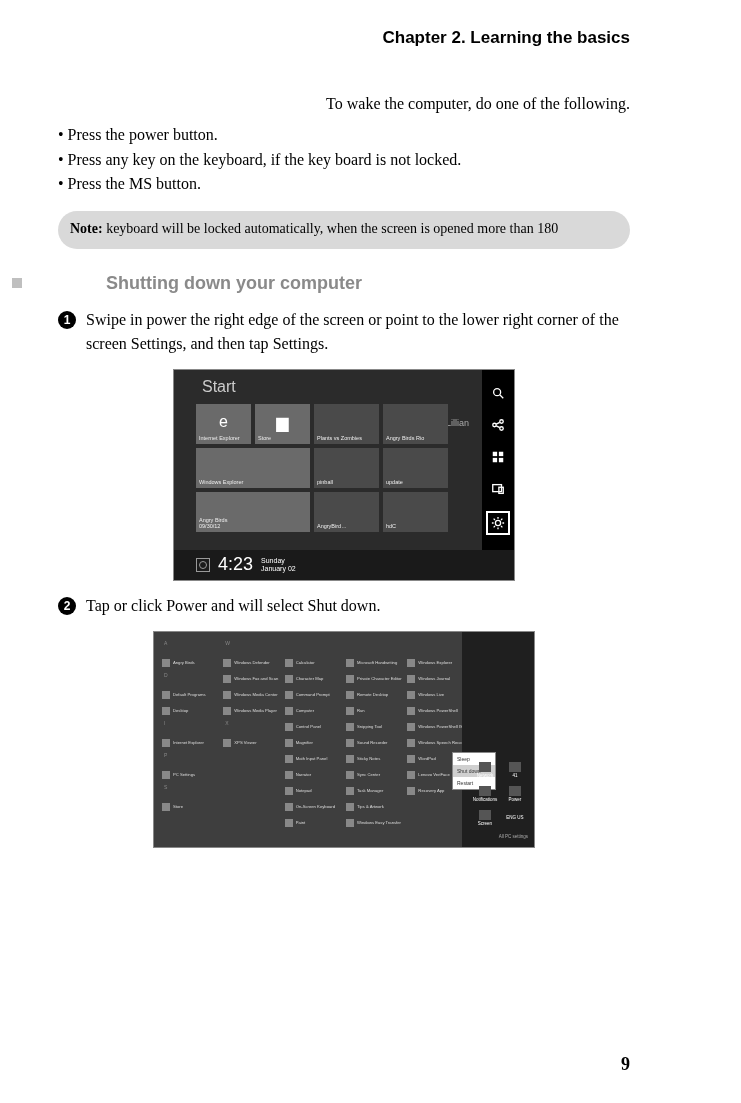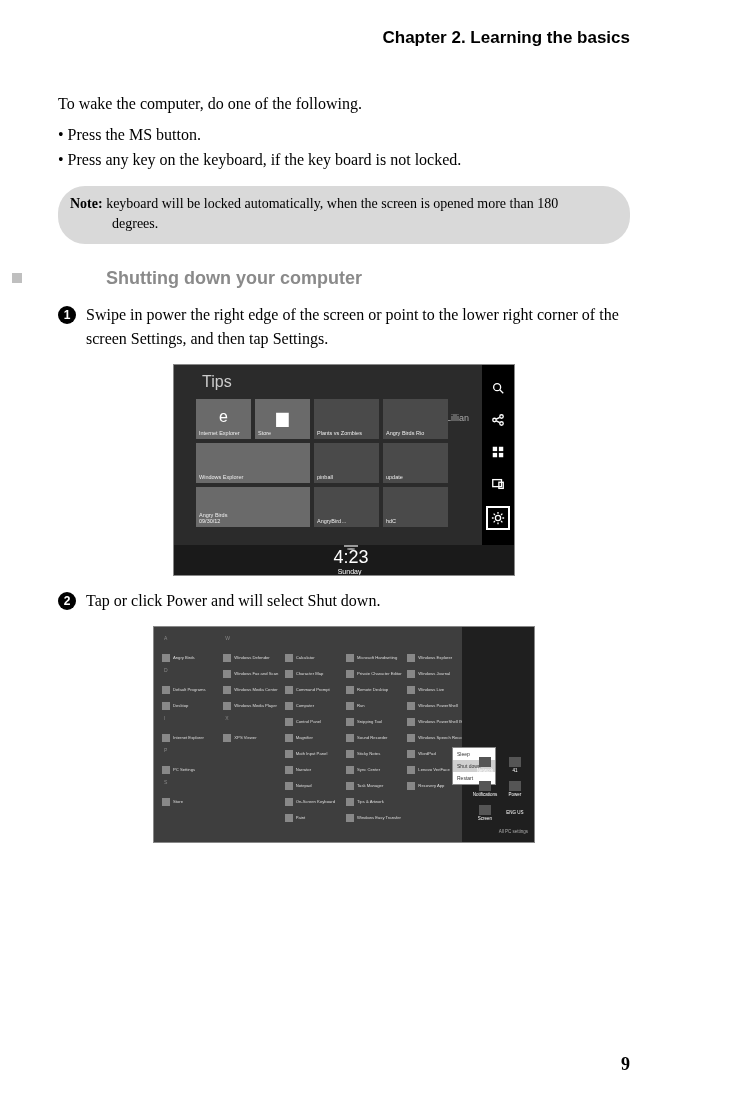--- a/index.html
+++ b/index.html
@@ -1,41 +1,41 @@
 <!DOCTYPE html>
 <html><head>
 <meta charset="utf-8">
 <style>
   * { box-sizing: border-box; margin: 0; padding: 0; }
   html, body { width: 741px; height: 1103px; background: #fff; font-family: "Palatino Linotype", "Book Antiqua", Georgia, serif; color: #000; }
   .page { position: relative; width: 674px; height: 1103px; }
   .chapter-title { position: absolute; top: 28px; right: 44px; font-weight: bold; font-size: 17px; font-family: Arial, Helvetica, sans-serif; }
   .body-area { position: absolute; top: 92px; left: 58px; right: 44px; }
-  .intro { font-size: 16px; line-height: 1.55; }
+  .intro { font-size: 16px; line-height: 1.55; text-align: right; }
   .bullet-list { margin-top: 6px; }
   .bullet-list .bi { font-size: 16px; line-height: 1.55; }
   .note-box { margin-top: 14px; background: #d9d9d9; padding: 8px 12px 10px 12px; font-size: 14px; line-height: 1.4; border-radius: 27px; }
   .note-box .note-label { font-weight: bold; }
   .note-box .note-indent { display: block; padding-left: 42px; }
   .section-head { margin-top: 24px; display: flex; align-items: center; margin-left: -46px; }
   .section-head .square { width: 10px; height: 10px; background: #bfbfbf; margin-right: 36px; flex-shrink: 0; }
   .section-head .h { font-family: Arial, Helvetica, sans-serif; font-weight: bold; font-size: 18px; color: #8a8a8a; margin-left: 48px; }
   .step { margin-top: 14px; display: flex; align-items: flex-start; }
   .step .num { width: 18px; height: 18px; border-radius: 50%; background: #000; color: #fff; font-size: 12px; font-family: Arial, sans-serif; font-weight: bold; display: flex; align-items: center; justify-content: center; flex-shrink: 0; margin-top: 3px; margin-right: 10px; }
   .step .txt { font-size: 16px; line-height: 1.5; }
   .bold { font-weight: normal; }
   .screenshot-wrap { margin-top: 14px; display: flex; justify-content: center; }
   .ss1 { width: 340px; height: 210px; background: #2b2b2b; position: relative; overflow: hidden; box-shadow: 0 0 0 1px #888; }
   .ss1 .start-label { position: absolute; top: 8px; left: 28px; color: #ccc; font-family: "Segoe UI", Arial, sans-serif; font-size: 16px; font-weight: 300; }
   .ss1 .user-label { position: absolute; top: 10px; right: 45px; color: #aaa; font-family: "Segoe UI", Arial, sans-serif; font-size: 9px; margin-top: 38px; }
   .ss1 .tiles { position: absolute; top: 34px; left: 22px; width: 260px; height: 130px; display: grid; grid-template-columns: 55px 55px 65px 65px; grid-template-rows: 40px 40px 40px; gap: 4px; }
   .ss1 .tile { background: #6a6a6a; color: #eee; font-size: 5.5px; font-family: Arial, sans-serif; padding: 3px; position: relative; display:flex; flex-direction:column; justify-content:flex-end; }
   .ss1 .tile.dark { background: #4a4a4a; }
   .ss1 .tile .ticon { font-size: 16px; color:#fff; position:absolute; top:50%; left:50%; transform:translate(-50%,-60%);}
-  .ss1 .time-bar { position: absolute; bottom: 0; left: 0; right: 0; height: 30px; background: #1a1a1a; color: #fff; display: flex; align-items: center; padding-left: 22px; font-family: "Segoe UI", Arial, sans-serif; flex-direction: column; }
+  .ss1 .time-bar { position: absolute; bottom: 0; left: 0; right: 0; height: 30px; background: #1a1a1a; color: #fff; display: flex; align-items: center; padding-left: 22px; font-family: "Segoe UI", Arial, sans-serif; }
   .ss1 .time-bar .clockicon { width:14px; height:14px; border:1px solid #999; margin-right:8px; position:relative;}
   .ss1 .time-bar .clockicon::after{content:""; position:absolute; inset:2px; border-radius:50%; border:1px solid #999;}
   .ss1 .time-bar .time-big { font-size: 18px; font-weight: 300; margin-right: 8px; }
   .ss1 .time-bar .date-small { font-size: 7px; line-height: 1.1; }
   .ss1 .charms { position: absolute; top: 0; right: 0; bottom: 0; width: 32px; background: #000; display: flex; flex-direction: column; justify-content: center; gap: 12px; align-items: center; padding: 8px 0 40px 0; }
   .ss1 .charm { width: 20px; height: 20px; color: #fff; display:flex; align-items:center; justify-content:center; font-size:11px; font-family: Arial,sans-serif; }
   .ss1 .charm svg { width: 14px; height: 14px; stroke: #fff; fill: none; stroke-width: 1.5; }
   .ss1 .charm.settings { border: 2px solid #fff; width: 24px; height: 24px; box-shadow: 0 0 0 2px #000; }
   .ss2 { width: 380px; height: 215px; background: #3e3e3e; position: relative; overflow: hidden; box-shadow: 0 0 0 1px #888; }
   .ss2 .apps-grid { position: absolute; inset: 8px 60px 8px 8px; display: grid; grid-template-columns: repeat(5, 1fr); grid-auto-rows: 14px; gap: 2px 4px; }
@@ -54,44 +54,44 @@
 </style>
 </head>
 <body>
 
 <div class="page">
   <div class="chapter-title">Chapter 2. Learning the basics</div>
 
   <div class="body-area">
     <div class="intro">To wake the computer, do one of the following.</div>
     <div class="bullet-list">
+      <div class="bi">• Press the power button.</div>
+      <div class="bi">• Press any key on the keyboard, if the key board is not locked.</div>
       <div class="bi">• Press the MS button.</div>
-      <div class="bi">• Press any key on the keyboard, if the key board is not locked.</div>
     </div>
 
     <div class="note-box">
       <span class="note-label">Note:</span><span> keyboard will be locked automatically, when the screen is opened more than 180</span>
-      <span class="note-indent">degrees.</span>
     </div>
 
     <div class="section-head">
       <div class="square"></div>
       <div class="h">Shutting down your computer</div>
     </div>
 
     <div class="step">
       <div class="num">1</div>
       <div class="txt">
         <span>Swipe in power the right edge of the screen or point to the lower right corner of the screen </span><span class="bold">Settings</span><span>, and then tap </span><span class="bold">Settings</span><span>.</span>
       </div>
     </div>
 
     <div class="screenshot-wrap">
       <div class="ss1">
-        <div class="start-label">Tips</div>
+        <div class="start-label">Start</div>
         <div class="user-label">Lillian</div>
         <div class="tiles">
           <div class="tile">
               <span class="ticon">e</span>
               <span>Internet Explorer</span>
             </div>
           <div class="tile">
               <span class="ticon">▆</span>
               <span>Store</span>
             </div>

